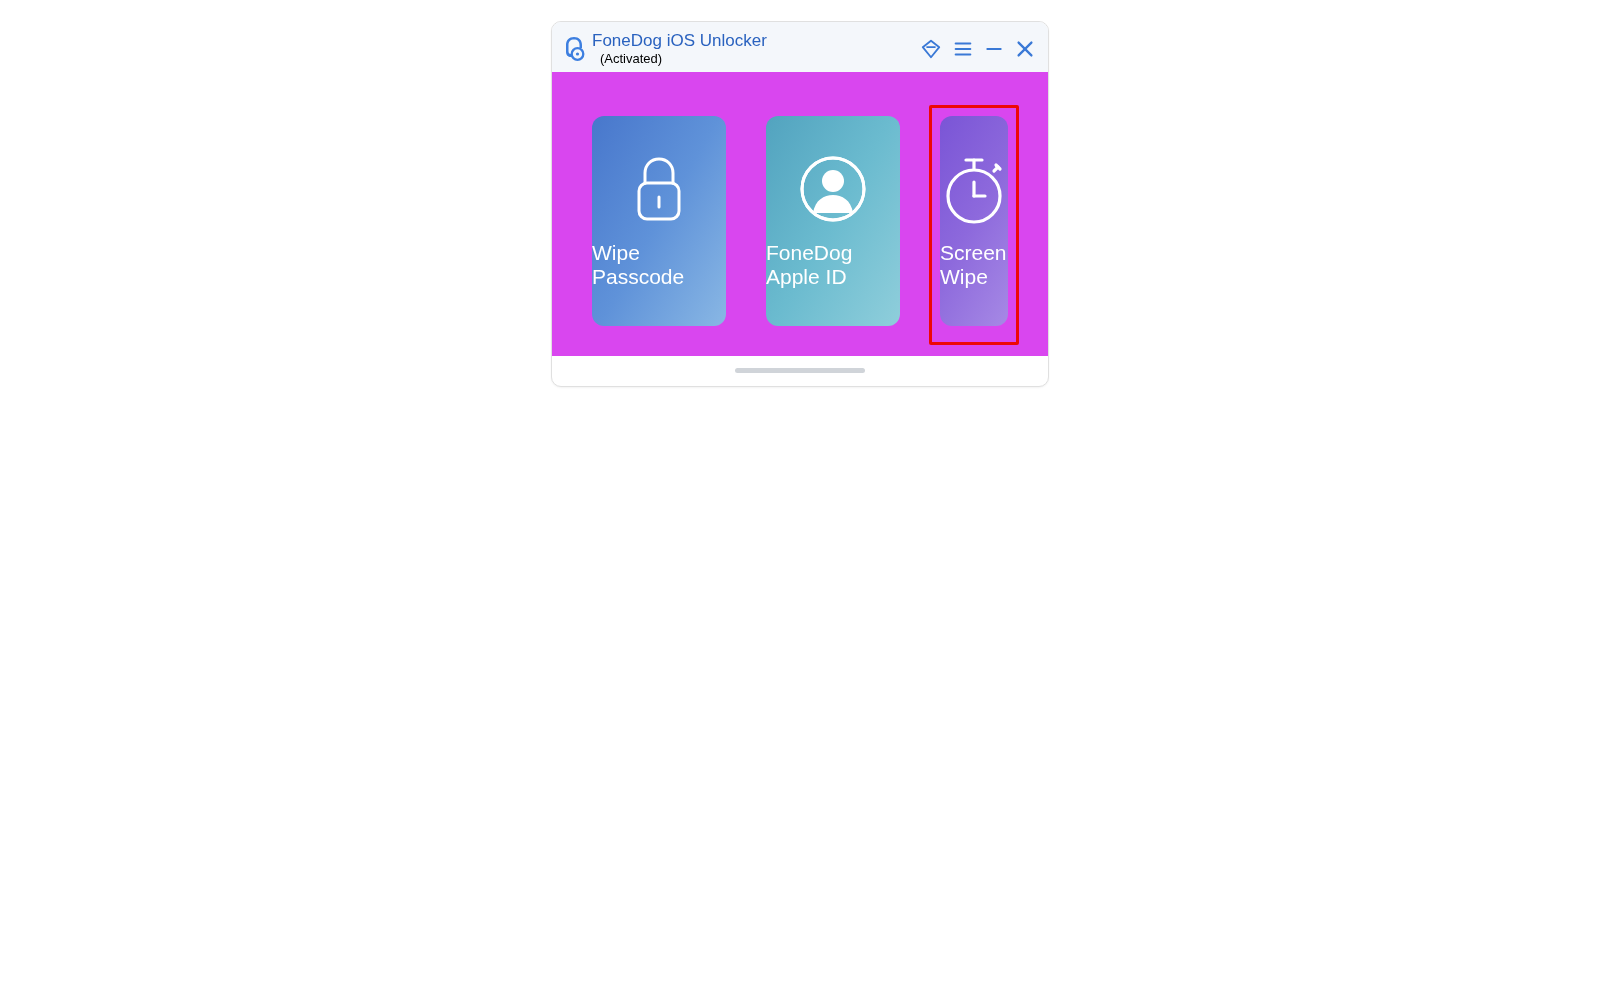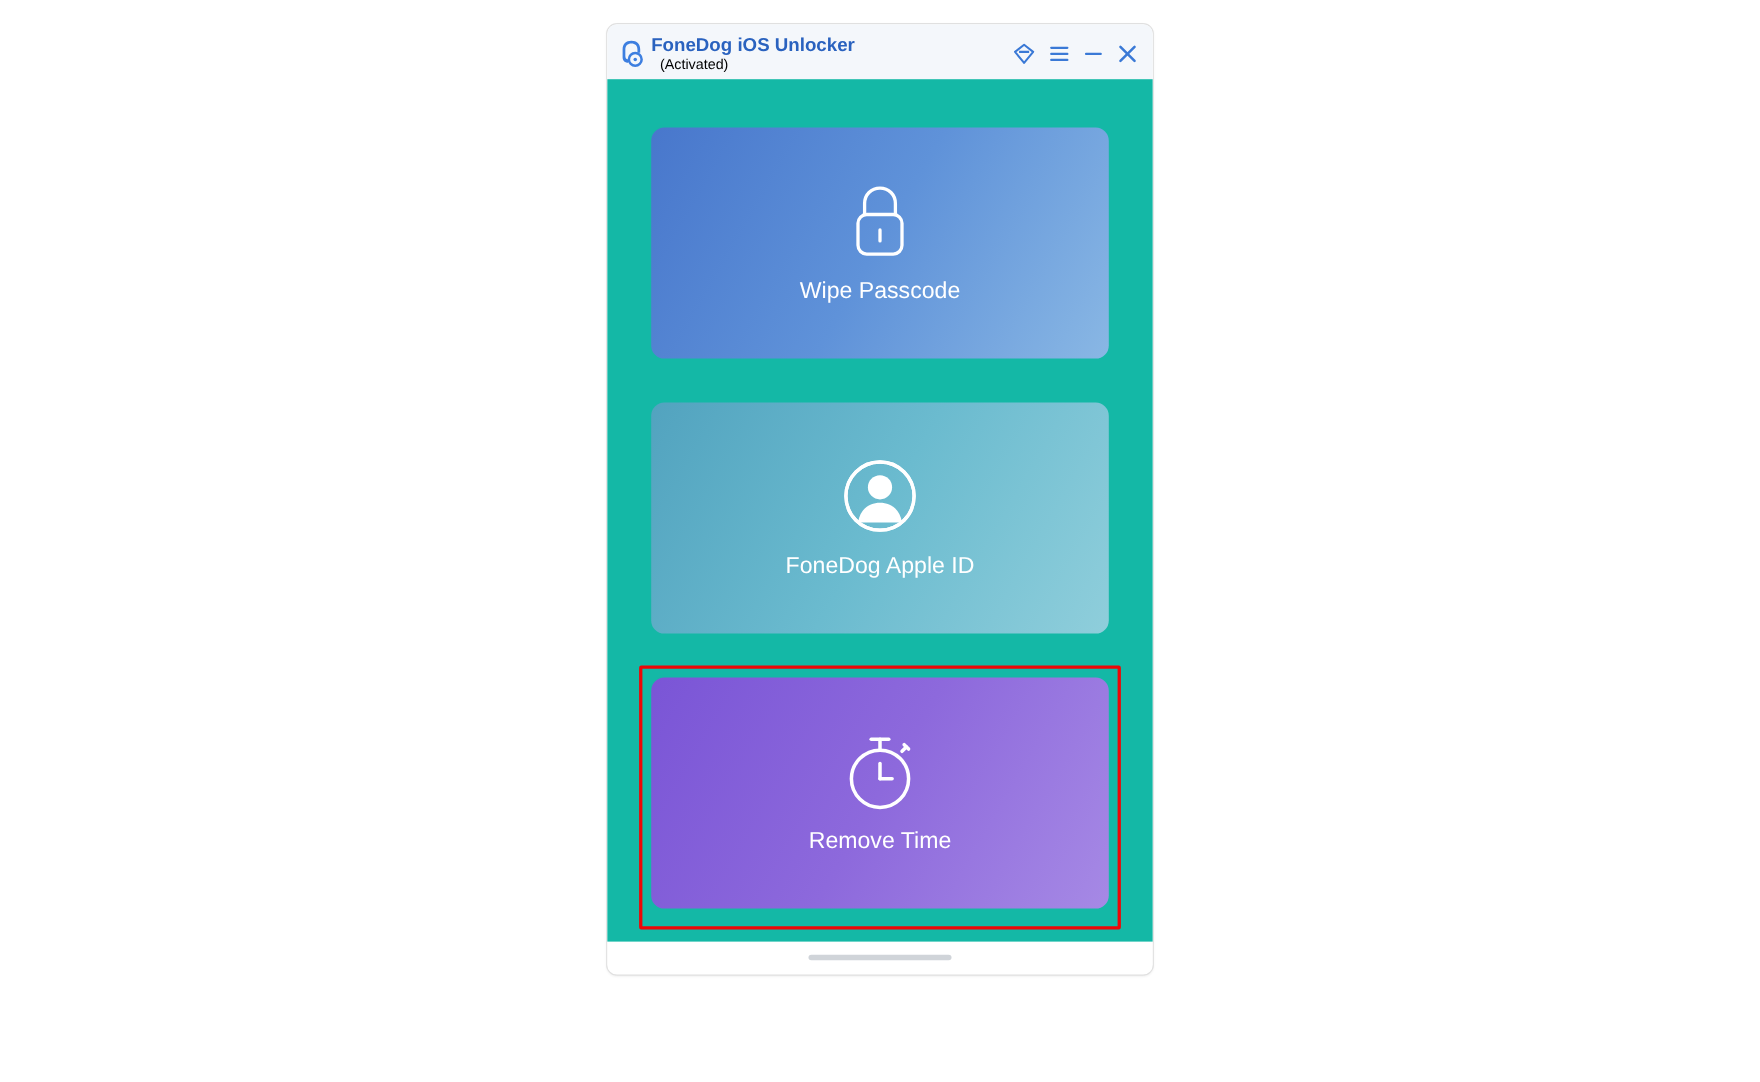--- a/index.html
+++ b/index.html
@@ -45,21 +45,21 @@
       justify-content: center;
     }
     .app-title-group {
       display: flex;
       flex-direction: column;
       align-items: flex-start;
       line-height: 1.25;
     }
     .app-title {
       font-size: 17px;
-      font-weight: 700;
+      font-weight: 400;
       color: #2a62bf;
     }
     .app-status {
       font-size: 13px;
       color: #000000;
       margin-left: 8px;
     }
     .titlebar-right {
       display: flex;
       align-items: center;
@@ -67,23 +67,23 @@
     }
     .titlebar-right .win-btn {
       cursor: pointer;
       display: flex;
       align-items: center;
       justify-content: center;
       color: #3a79d6;
     }
     .content {
       padding: 44px 40px 30px 40px;
-      background: #14b8a6;
-      display: flex;
-      flex-direction: column;
+      background: #d946ef;
+      display: flex;
+      flex-direction: row;
       gap: 40px;
     }
     .card {
       width: 100%;
       height: 210px;
       border-radius: 12px;
       display: flex;
       flex-direction: column;
       align-items: center;
       justify-content: center;
@@ -207,21 +207,21 @@
           <svg width="68" height="74" viewBox="0 0 68 74" fill="none" stroke="#ffffff" stroke-width="3.2" stroke-linecap="round">
             <circle cx="34" cy="44" r="26"></circle>
             <line x1="34" y1="44" x2="34" y2="30"></line>
             <line x1="34" y1="44" x2="45" y2="44"></line>
             <line x1="26" y1="8" x2="42" y2="8"></line>
             <line x1="34" y1="8" x2="34" y2="17"></line>
             <line x1="54" y1="19" x2="58" y2="15"></line>
             <line x1="56" y1="13" x2="60" y2="17"></line>
           </svg>
         </div>
-        <span class="card-label">Remove Time</span>
+        <span class="card-label">Screen Wipe</span>
       </div>
     </div>
 
   </div>
 
   <div class="bottom-bar">
     <div class="drag-handle"></div>
   </div>
 </div>
 

